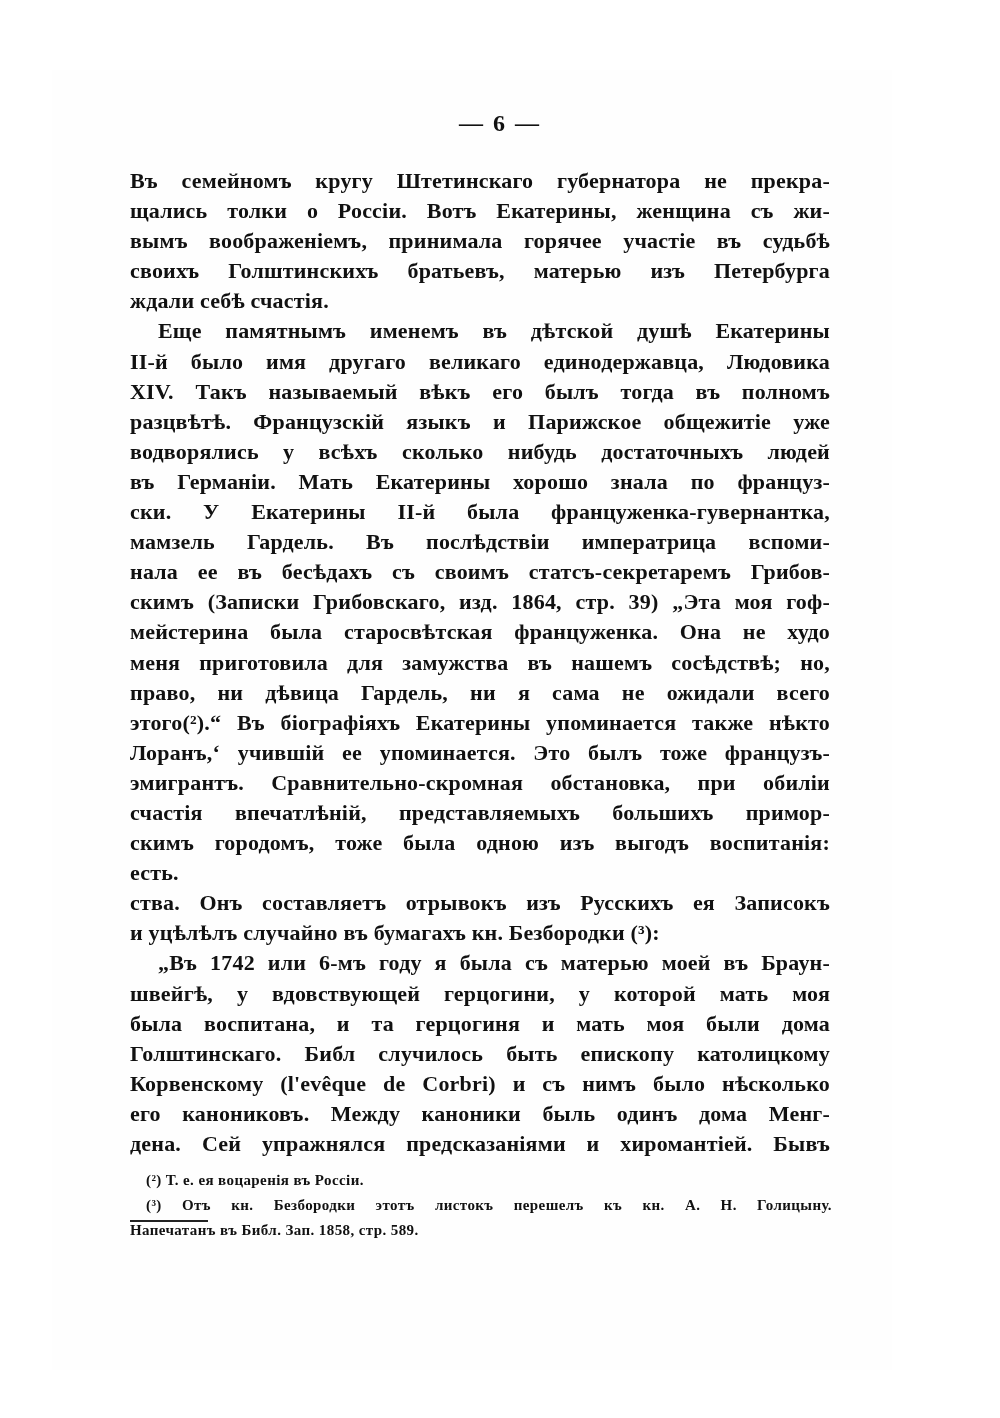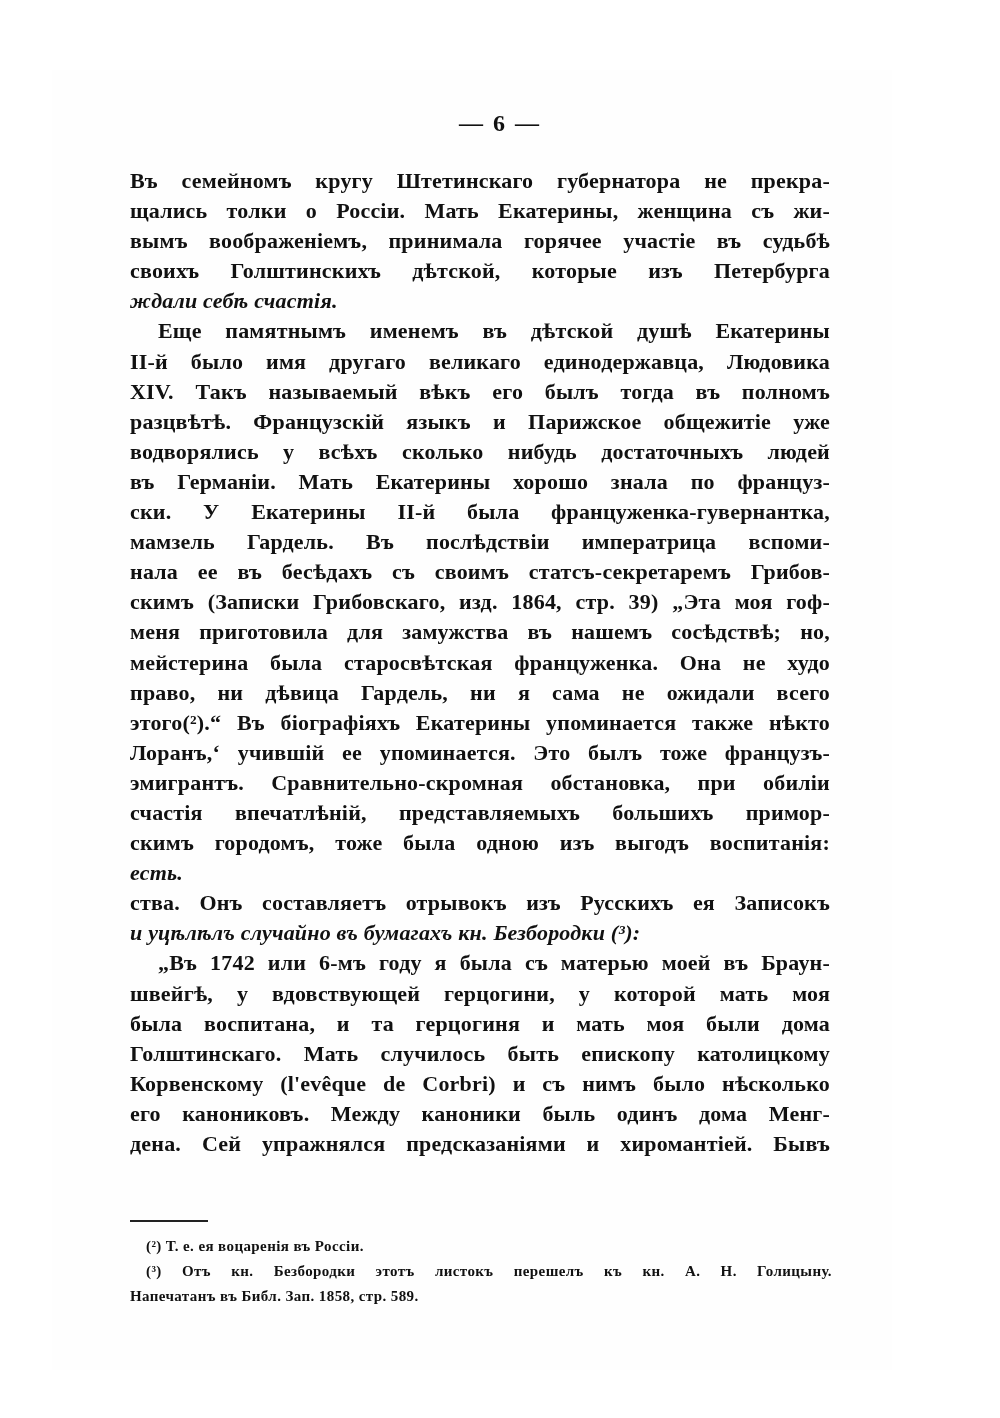--- a/index.html
+++ b/index.html
@@ -47,33 +47,33 @@
       font-family: "Liberation Serif", serif;
       font-weight: bold;
       font-size: 22px;
       text-align: justify;
       text-align-last: justify;
       white-space: nowrap;
       overflow: hidden;
       letter-spacing: 0.2px;
     }
     .line.indent { padding-left: 28px; }
-    .line.last { text-align-last: left; font-style: italic; }
+    .line.last { text-align-last: left; }
     .rule {
       position: absolute;
       left: 130px;
       top: 1220px;
       width: 78px;
       height: 0;
       border-top: 2px solid #222;
     }
     .footnotes {
       position: absolute;
       left: 130px;
-      top: 1234px;
+      top: 1168px;
       width: 702px;
     }
     .fn {
       display: block;
       height: 25px;
       line-height: 25px;
       font-family: "Liberation Serif", serif;
       font-weight: bold;
       font-size: 15px;
       white-space: nowrap;
@@ -86,49 +86,49 @@
   </style>
 </head>
 <body>
 
 <div class="page"></div>
 
 <div class="page-number">— 6 —</div>
 
 <div class="text">
   <span class="line">Въ семейномъ кругу Штетинскаго губернатора не прекра-</span>
-  <span class="line">щались толки о Россіи. Мать Екатерины, женщина съ жи-</span>
+  <span class="line">щались толки о Россіи. Вотъ Екатерины, женщина съ жи-</span>
   <span class="line">вымъ воображеніемъ, принимала горячее участіе въ судьбѣ</span>
-  <span class="line">своихъ Голштинскихъ дѣтской, которые изъ Петербурга</span>
+  <span class="line">своихъ Голштинскихъ братьевъ, матерью изъ Петербурга</span>
   <span class="line last">ждали себѣ счастія.</span>
   <span class="line indent">Еще памятнымъ именемъ въ дѣтской душѣ Екатерины</span>
   <span class="line">II-й было имя другаго великаго единодержавца, Людовика</span>
   <span class="line">XIV. Такъ называемый вѣкъ его былъ тогда въ полномъ</span>
   <span class="line">разцвѣтѣ. Французскій языкъ и Парижское общежитіе уже</span>
   <span class="line">водворялись у всѣхъ сколько нибудь достаточныхъ людей</span>
   <span class="line">въ Германіи. Мать Екатерины хорошо знала по француз-</span>
   <span class="line">ски. У Екатерины II-й была француженка-гувернантка,</span>
   <span class="line">мамзель Гардель. Въ послѣдствіи императрица вспоми-</span>
   <span class="line">нала ее въ бесѣдахъ съ своимъ статсъ-секретаремъ Грибов-</span>
   <span class="line">скимъ (Записки Грибовскаго, изд. 1864, стр. 39) „Эта моя гоф-</span>
+  <span class="line">мейстерина была старосвѣтская француженка. Она не худо</span>
   <span class="line">меня приготовила для замужства въ нашемъ сосѣдствѣ; но,</span>
-  <span class="line">мейстерина была старосвѣтская француженка. Она не худо</span>
   <span class="line">право, ни дѣвица Гардель, ни я сама не ожидали всего</span>
   <span class="line">этого(²).“ Въ біографіяхъ Екатерины упоминается также нѣкто</span>
   <span class="line">Лоранъ,ʻ учившій ее упоминается. Это былъ тоже французъ-</span>
   <span class="line">эмигрантъ. Сравнительно-скромная обстановка, при обиліи</span>
   <span class="line">счастія впечатлѣній, представляемыхъ большихъ примор-</span>
   <span class="line">скимъ городомъ, тоже была одною изъ выгодъ воспитанія:</span>
   <span class="line last">есть.</span>
   <span class="line">ства. Онъ составляетъ отрывокъ изъ Русскихъ ея Записокъ</span>
   <span class="line last">и уцѣлѣлъ случайно въ бумагахъ кн. Безбородки (³):</span>
   <span class="line indent">„Въ 1742 или 6-мъ году я была съ матерью моей въ Браун-</span>
   <span class="line">швейгѣ, у вдовствующей герцогини, у которой мать моя</span>
   <span class="line">была воспитана, и та герцогиня и мать моя были дома</span>
-  <span class="line">Голштинскаго. Мать случилось быть епископу католицкому</span>
+  <span class="line">Голштинскаго. Библ случилось быть епископу католицкому</span>
   <span class="line">Корвенскому (l'evêque de Corbri) и съ нимъ было нѣсколько</span>
   <span class="line">его канониковъ. Между каноники быль одинъ дома Менг-</span>
   <span class="line">дена. Сей упражнялся предсказаніями и хиромантіей. Бывъ</span>
 </div>
 
 <div class="rule"></div>
 
 <div class="footnotes">
   <span class="fn indent short">(²) Т. е. ея воцаренія въ Россіи.</span>
   <span class="fn indent">(³) Отъ кн. Безбородки этотъ листокъ перешелъ къ кн. А. Н. Голицыну.</span>

